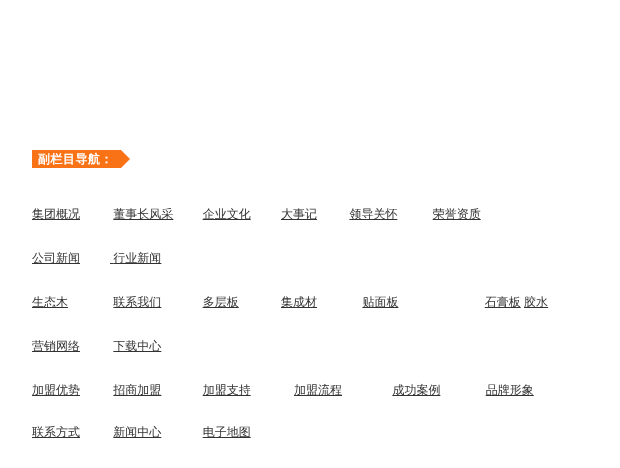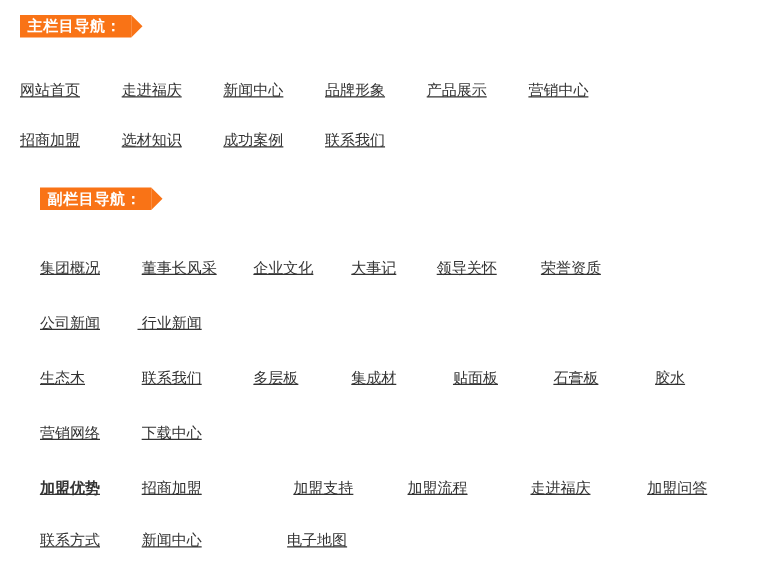--- a/index.html
+++ b/index.html
@@ -87,41 +87,20 @@
   }
   #secondary-nav .rows { margin-top: 24px; }
   #secondary-nav .row { height: 0; }
   #secondary-nav .link { margin-right: 0; }
 </style>
 </head>
 <body>
 
 <div class="page">
 
-  <div id="primary-nav">
-    <div class="section-header">
-      <span class="tag">主栏目导航：</span>
-    </div>
-    <div class="rows">
-      <div class="row">
-        <a class="link" href="#">网站首页</a>
-        <a class="link" href="#">走进福庆</a>
-        <a class="link" href="#">新闻中心</a>
-        <a class="link" href="#">品牌形象</a>
-        <a class="link" href="#">产品展示</a>
-        <a class="link" href="#">营销中心</a>
-      </div>
-      <div class="row">
-        <a class="link" href="#">招商加盟</a>
-        <a class="link" href="#">选材知识</a>
-        <a class="link" href="#">成功案例</a>
-        <a class="link" href="#">联系我们</a>
-      </div>
-    </div>
-  </div>
 
   <div id="secondary-nav">
     <div class="section-header">
       <span class="tag">副栏目导航：</span>
     </div>
     <div class="rows">
 
       <div class="row" style="height:44px;line-height:44px;">
         <a class="link" href="#" style="width:78px;">集团概况</a>
         <a class="link" href="#" style="width:86px;">董事长风采</a>
@@ -135,40 +114,40 @@
         <a class="link" href="#" style="width:78px;">公司新闻</a>
         <a class="link" href="#" style="width:86px;">行业新闻</a>
       </div>
 
       <div class="row" style="height:44px;line-height:44px;">
         <a class="link" href="#" style="width:78px;">生态木</a>
         <a class="link" href="#" style="width:86px;">联系我们</a>
         <a class="link" href="#" style="width:75px;text-decoration:underline;">多层板</a>
         <a class="link" href="#" style="width:78px;">集成材</a>
         <a class="link" href="#" style="width:77px;">贴面板</a>
-        <a class="link" href="#" style="width:78px;">石膏板</a>
+        <a class="link" href="#" style="width:78px;text-align:right;">石膏板</a>
         <a class="link" href="#" style="width:50px;">胶水</a>
       </div>
 
       <div class="row" style="height:44px;line-height:44px;">
         <a class="link" href="#" style="width:78px;">营销网络</a>
         <a class="link" href="#" style="width:86px;">下载中心</a>
       </div>
 
       <div class="row" style="height:44px;line-height:44px;">
-        <a class="link" href="#" style="width:78px;font-weight:bold;">加盟优势</a>
+        <a class="link" href="#" style="width:78px;">加盟优势</a>
         <a class="link" href="#" style="width:86px;">招商加盟</a>
-        <a class="link" href="#" style="width:88px;margin-left:32px;">加盟支持</a>
+        <a class="link" href="#" style="width:88px;">加盟支持</a>
         <a class="link" href="#" style="width:95px;">加盟流程</a>
-        <a class="link" href="#" style="width:90px;">走进福庆</a>
-        <a class="link" href="#" style="width:78px;">加盟问答</a>
+        <a class="link" href="#" style="width:90px;">成功案例</a>
+        <a class="link" href="#" style="width:78px;">品牌形象</a>
       </div>
 
       <div class="row" style="height:40px;line-height:40px;">
         <a class="link" href="#" style="width:78px;">联系方式</a>
         <a class="link" href="#" style="width:86px;">新闻中心</a>
-        <a class="link" href="#" style="width:75px;text-align:right;">电子地图</a>
+        <a class="link" href="#" style="width:75px;">电子地图</a>
       </div>
 
     </div>
   </div>
 
 </div>
 
 </body></html>

